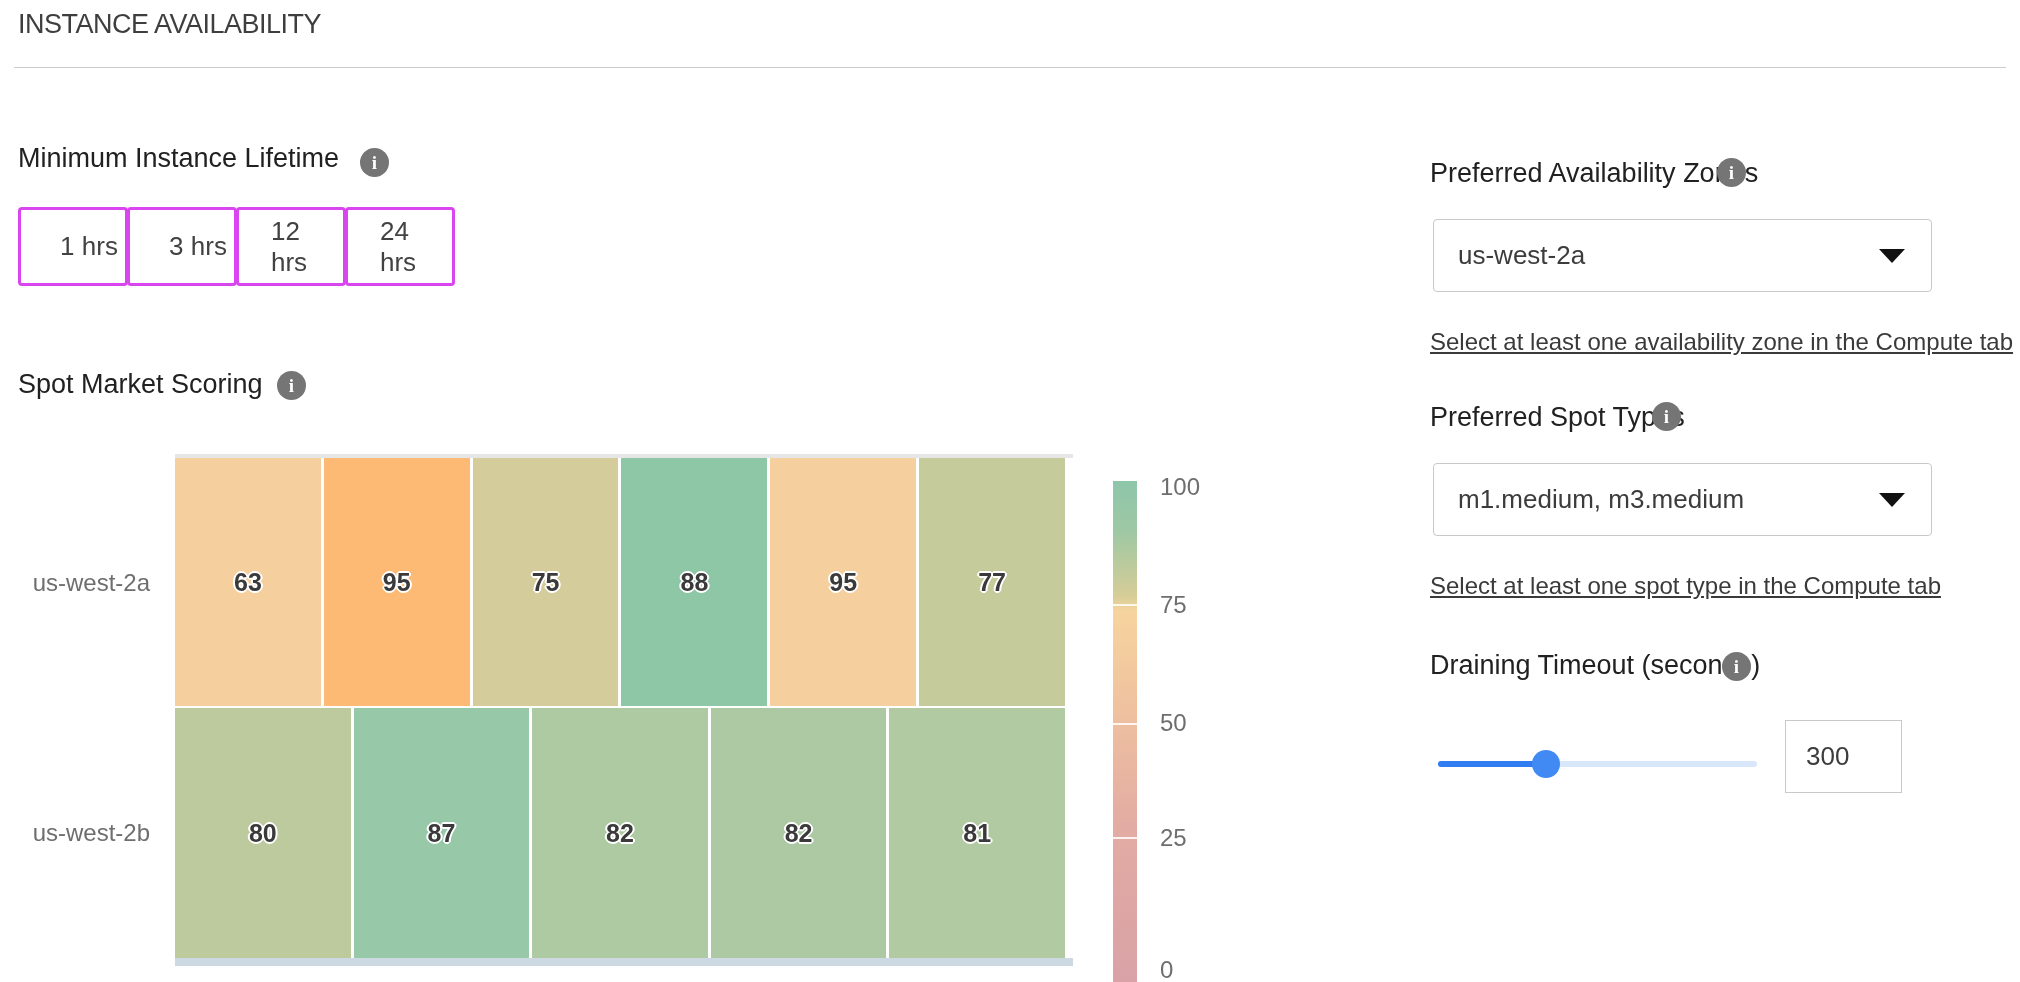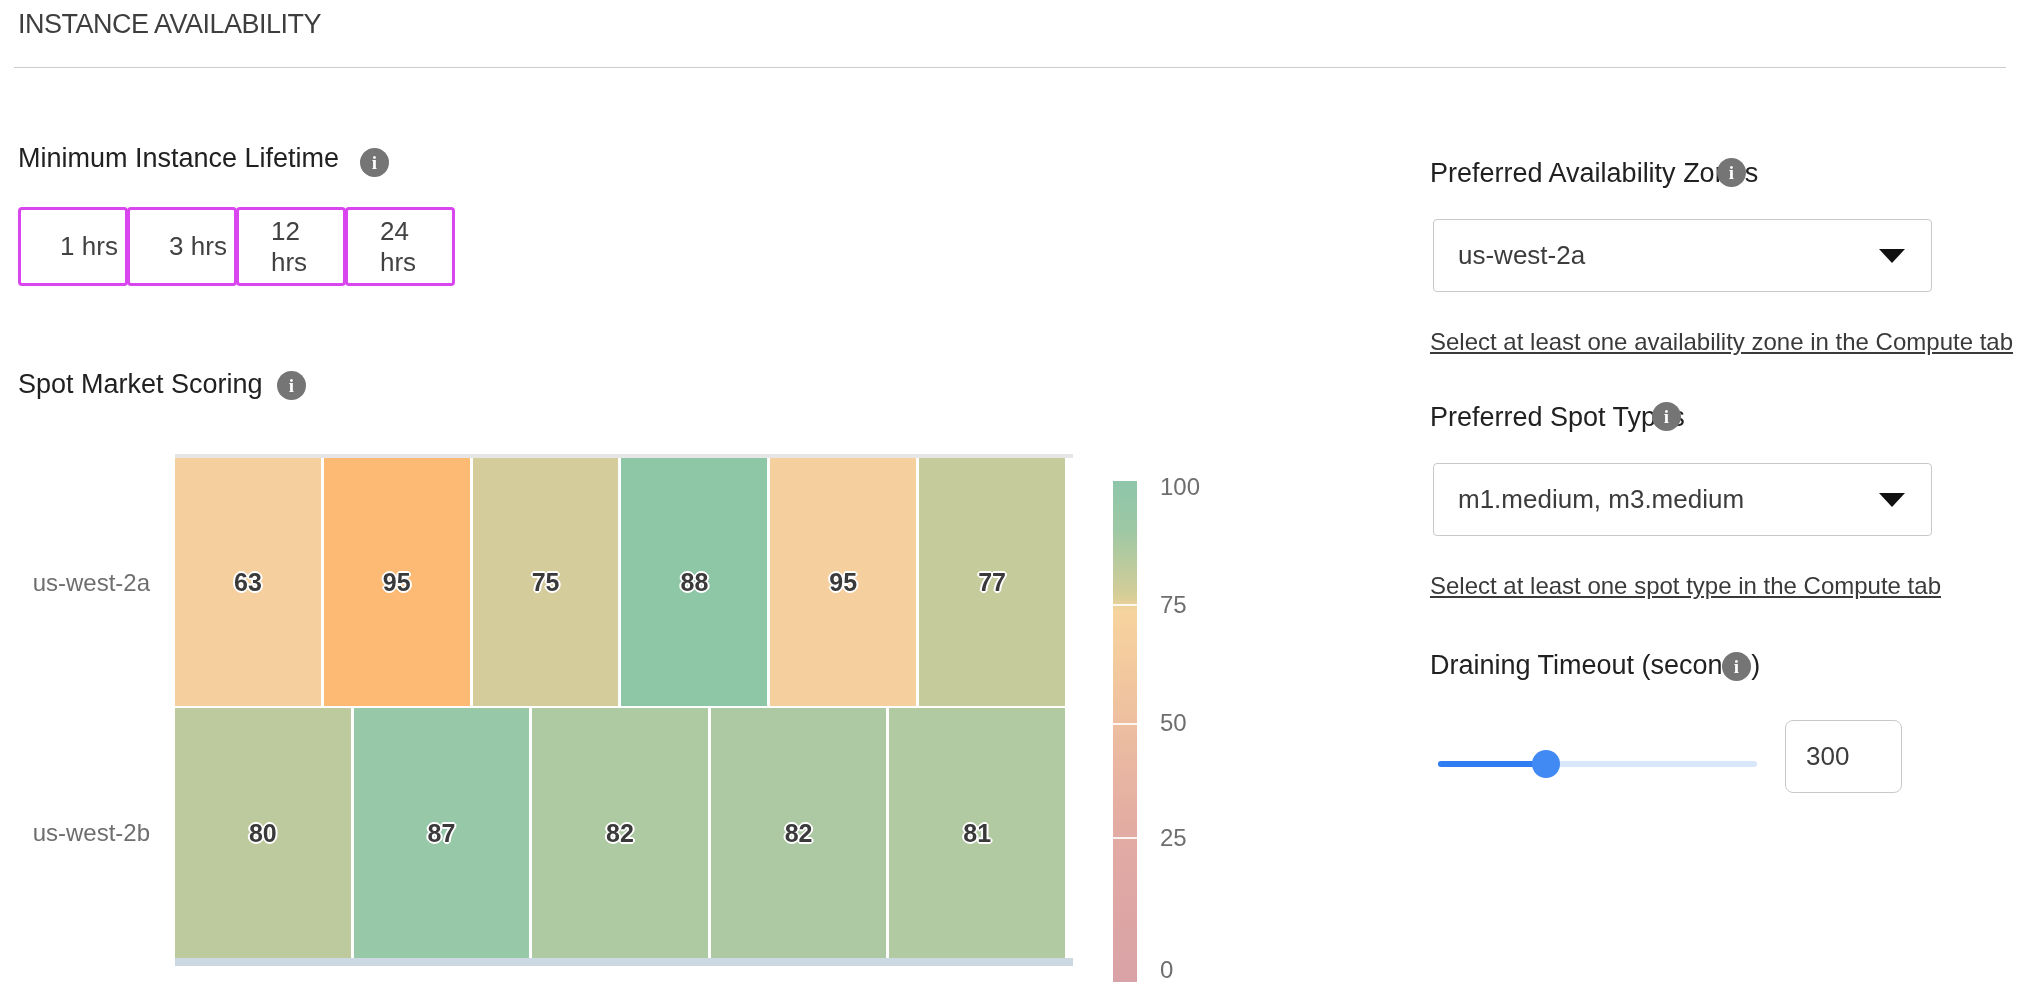--- a/index.html
+++ b/index.html
@@ -86,21 +86,21 @@
   }
   .slider-track-fill {
     position:absolute; left:1438px; top:761px; height:6px; border-radius:3px;
   }
   .slider-thumb {
     position:absolute; top:750px; width:28px; height:28px; border-radius:50%;
     cursor:pointer;
   }
   .value-box {
     position:absolute; left:1785px; top:720px; width:117px; height:73px;
-    border:1px solid #c9c9c9; border-radius:8px; background:#fff;
+    border:1px solid #c9c9c9; border-radius:0; background:#fff;
     display:flex; align-items:center;
   }
   .value-box span { margin-left:20px; font-size:26px; color:#3c3c3c; }
 </style>
 </head>
 <body>
 
 <div id="screen">
 
   <div class="page-title">INSTANCE AVAILABILITY</div>

